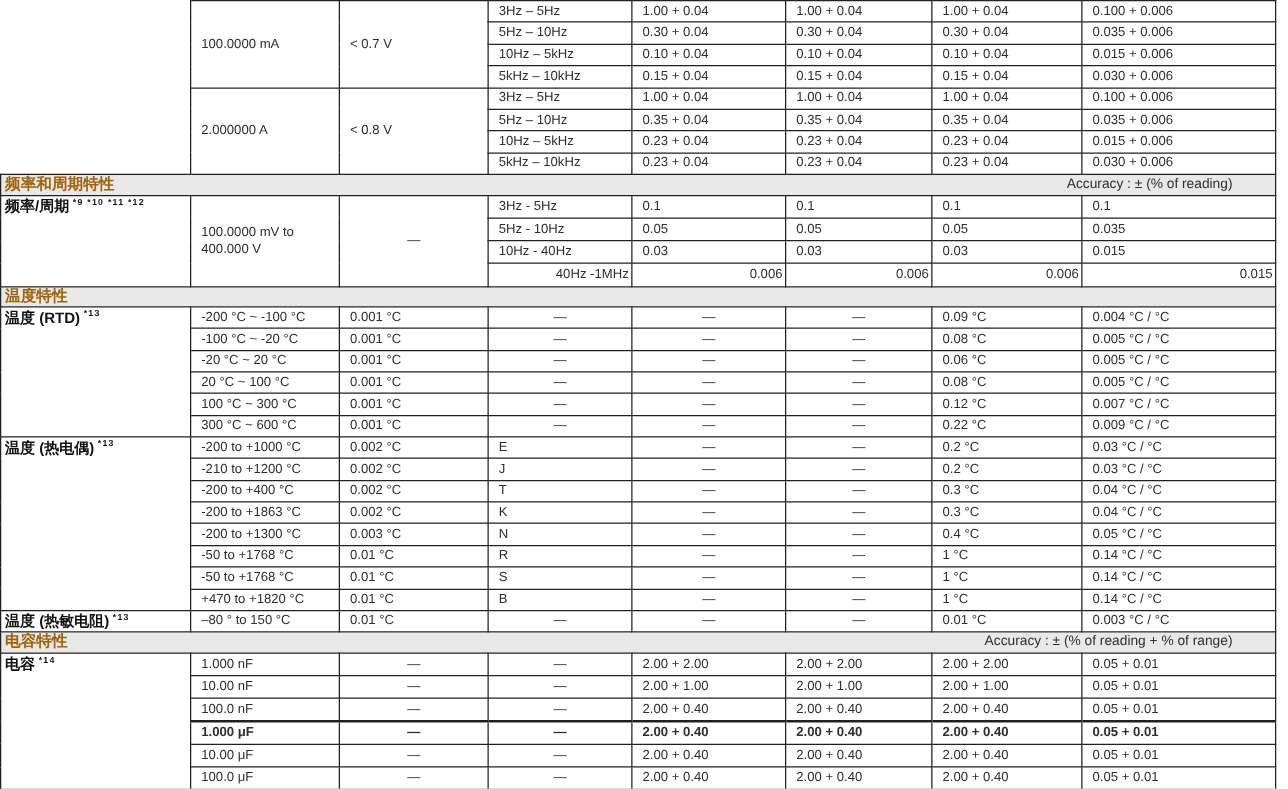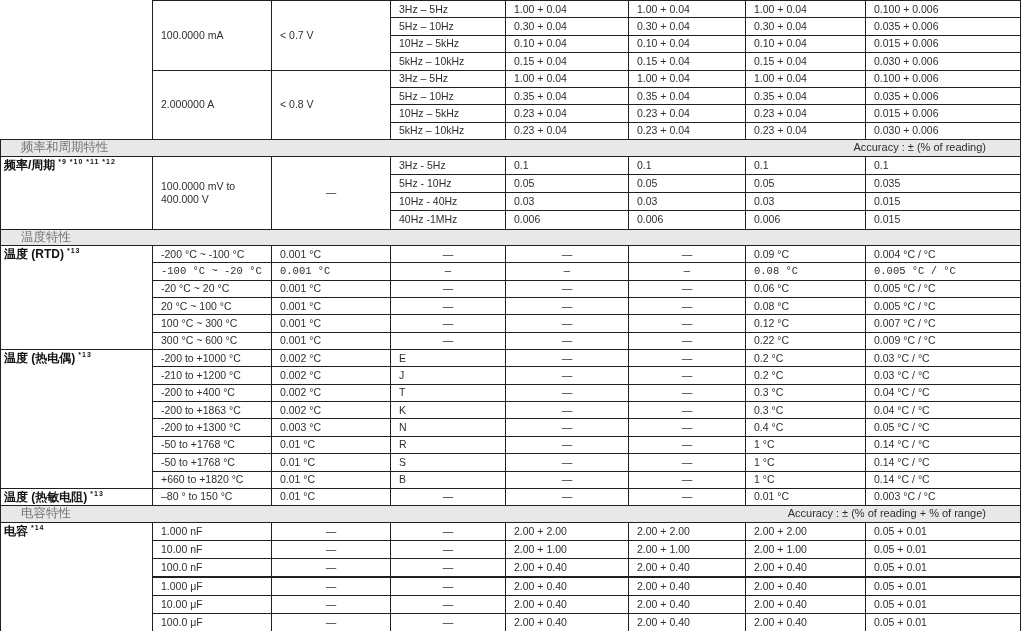--- a/index.html
+++ b/index.html
@@ -23,23 +23,23 @@
     font-weight:bold;font-size:12px;color:var(--label,#111);
     vertical-align:top;padding:1px 2px 0 3px;white-space:nowrap;
   }
   td.lbl .sup{font-size:7px;font-weight:bold;vertical-align:super;letter-spacing:1px;}
   td.ctr{text-align:center;padding:0;}
   td.blank{border-top:none;border-left:none;border-bottom:none;}
   td.bar{
     background:var(--barbg,#e8e8e8);padding:0;
   }
   .bar-wrap{display:flex;align-items:center;justify-content:space-between;width:100%;}
-  .bar-label{font-weight:normal;font-size:12.5px;color:#737373;padding-left:20px;white-space:nowrap;}
+  .bar-label{font-weight:bold;font-size:12.5px;color:#a16207;padding-left:3px;white-space:nowrap;}
   .bar-note{font-size:11px;color:#2e2e2e;padding-right:34px;white-space:nowrap;}
-  tr.thick > td{border-top-width:2px;}
+  tr.thick > td{border-top-width:2px;font-weight:bold;}
   tr.last > td{border-bottom-width:2px;}
 </style>
 </head>
 <body>
 
 <div class="sheet">
   <table class="spec">
     <colgroup id="cols">
         <col style="width: 152px;">
         <col style="width: 119px;">
@@ -137,21 +137,21 @@
           <td>0.05</td>
           <td>0.035</td>
         </tr>
         <tr style="height: 18.2px; padding-left: 44px;">
           <td>10Hz - 40Hz</td>
           <td>0.03</td>
           <td>0.03</td>
           <td>0.03</td>
           <td>0.015</td>
         </tr>
-        <tr style="height: 18.2px;">
+        <tr style="height: 18.2px; text-align: right;">
           <td>40Hz -1MHz</td>
           <td>0.006</td>
           <td>0.006</td>
           <td>0.006</td>
           <td>0.015</td>
         </tr>
         <tr style="height: 15px;">
           <td colspan="8" class="bar">
             <div class="bar-wrap">
               <span class="bar-label">温度特性</span>
@@ -161,21 +161,21 @@
         <tr style="height: 17.3px;">
           <td rowspan="6" class="lbl">温度 (RTD)<span class="sup"> *13</span></td>
           <td>-200 °C ~ -100 °C</td>
           <td>0.001 °C</td>
           <td class="ctr">—</td>
           <td class="ctr">—</td>
           <td class="ctr">—</td>
           <td>0.09 °C</td>
           <td>0.004 °C / °C</td>
         </tr>
-        <tr style="height: 17.3px; font-family: Liberation Mono, monospace;">
+        <tr style="height: 17.3px;">
           <td>-100 °C ~ -20 °C</td>
           <td>0.001 °C</td>
           <td class="ctr">—</td>
           <td class="ctr">—</td>
           <td class="ctr">—</td>
           <td>0.08 °C</td>
           <td>0.005 °C / °C</td>
         </tr>
         <tr style="height: 17.3px;">
           <td>-20 °C ~ 20 °C</td>
@@ -271,21 +271,21 @@
         <tr style="height: 17.4px;">
           <td>-50 to +1768 °C</td>
           <td>0.01 °C</td>
           <td>S</td>
           <td class="ctr">—</td>
           <td class="ctr">—</td>
           <td>1 °C</td>
           <td>0.14 °C / °C</td>
         </tr>
         <tr style="height: 17.4px;">
-          <td>+660 to +1820 °C</td>
+          <td>+470 to +1820 °C</td>
           <td>0.01 °C</td>
           <td>B</td>
           <td class="ctr">—</td>
           <td class="ctr">—</td>
           <td>1 °C</td>
           <td>0.14 °C / °C</td>
         </tr>
         <tr style="height: 17px;">
           <td class="lbl">温度 (热敏电阻)<span class="sup"> *13</span></td>
           <td>–80 ° to 150 °C</td>

